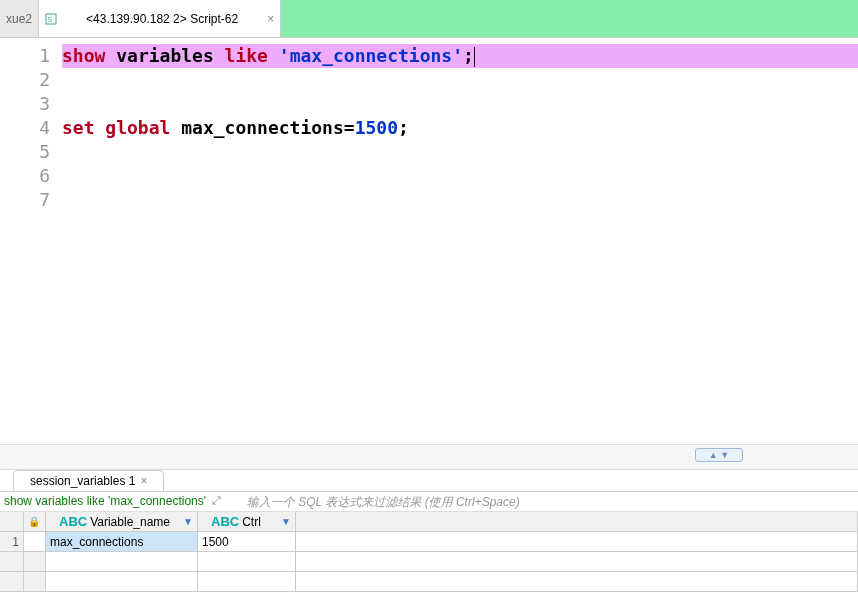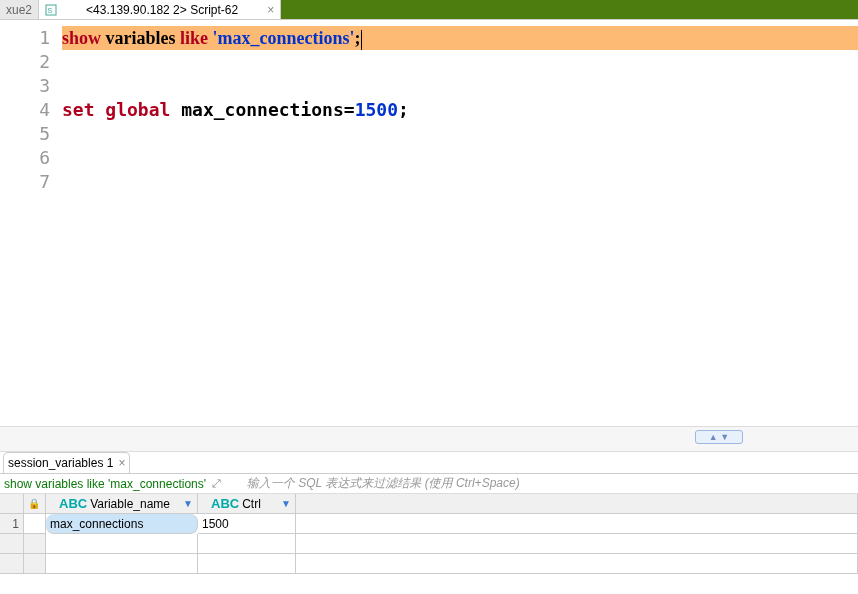--- a/index.html
+++ b/index.html
@@ -7,23 +7,23 @@
       font-family: -apple-system, BlinkMacSystemFont, "Segoe UI", sans-serif;
       width: 858px;
       height: 594px;
       overflow: hidden;
       background: #fff;
       font-size: 13px;
       position: relative;
     }
     .tabs-bar {
       display: flex;
-      height: 20px;
+      height: 38px;
       border-bottom: 1px solid #ccc;
-      background: #4d7c0f;
+      background: #86efac;
       font-size: 12px;
     }
     .tab {
       display: flex;
       align-items: center;
       padding: 2px 6px;
       border-right: 1px solid #ccc;
       gap: 4px;
       cursor: pointer;
     }
@@ -74,22 +74,21 @@
       font-size: 18px;
       line-height: 24px;
       padding-top: 6px;
       position: relative;
     }
     .code-line {
       height: 24px;
       white-space: pre;
     }
     .code-line.hl {
-      background: #fdba74;
-      font-family: Liberation Serif, serif;
+      background: #f0abfc;
     }
     .k-red { color: #b00020; font-weight: bold; }
     .k-str { color: #0033cc; font-weight: bold; }
     .k-num { color: #0033cc; font-weight: bold; }
     .k-plain { color: #000; font-weight: bold; }
     .k-olive { color: #808000; font-weight: bold; }
     .cursor-bar {
       display: inline-block;
       width: 1px;
       height: 20px;
@@ -120,33 +119,32 @@
     }
     .result-tabs {
       display: flex;
       height: 22px;
       border-bottom: 1px solid #ccc;
       font-size: 12px;
     }
     .result-tab {
       display: flex;
       align-items: center;
-      padding: 2px 4px;
+      padding: 2px 16px;
       border: 1px solid #ccc;
       border-bottom: none;
       border-top-left-radius: 5px;
       border-top-right-radius: 5px;
-      margin-left: 3px;
+      margin-left: 13px;
       gap: 5px;
       background: #fff;
       cursor: pointer;
     }
     .result-info {
       display: flex;
-      align-items: center;
       height: 20px;
       font-size: 12px;
       padding: 2px 4px;
       border-bottom: 1px solid #ddd;
       gap: 6px;
     }
     .result-sql {
       color: #0a7a0a;
     }
     .filter-icon {
@@ -202,21 +200,20 @@
       margin-left: 9px;
     }
     .sort-arrow {
       margin-left: auto;
       color: #3a7bd5;
       font-size: 10px;
     }
     .lock-i { color: #d4a017; font-size: 10px; }
     .cell.selected {
       background: #cce4f7;
-      border-radius: 8px;
     }
     .cell.body-cell {
       background: #fff;
     }
   </style>
 </head>
 <body>
 
 <div class="tabs-bar">
   <div class="tab inactive">

